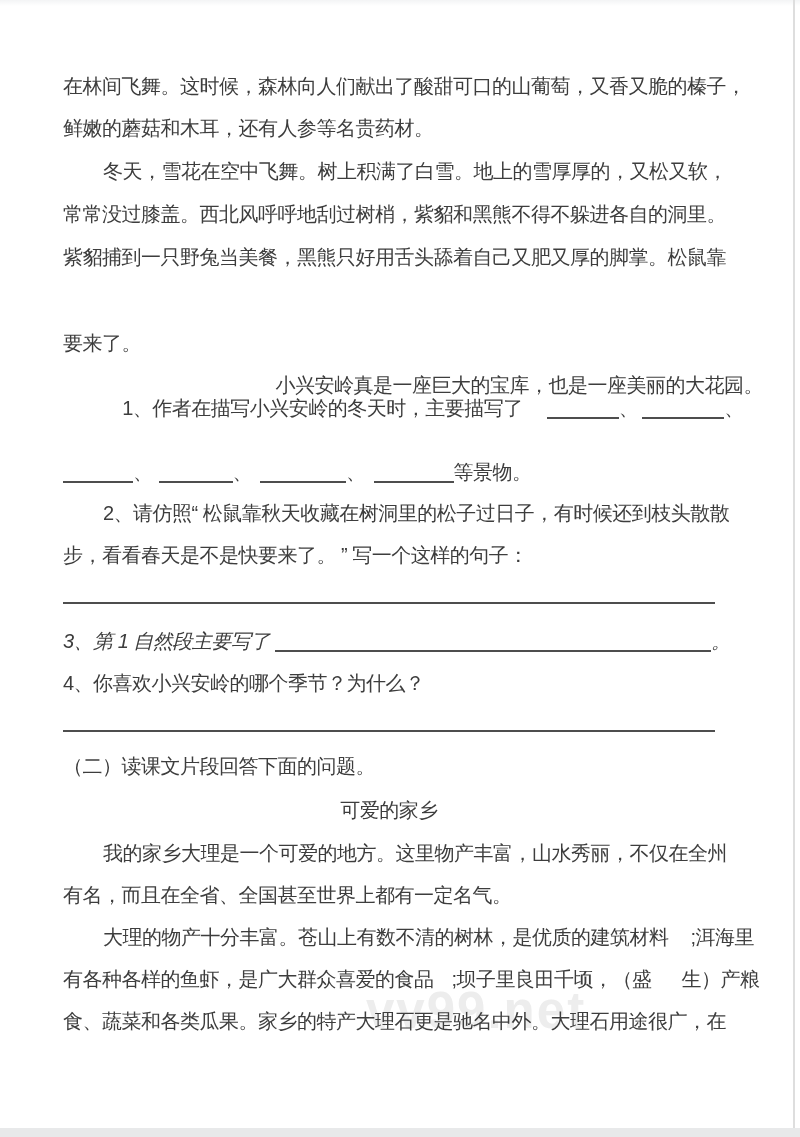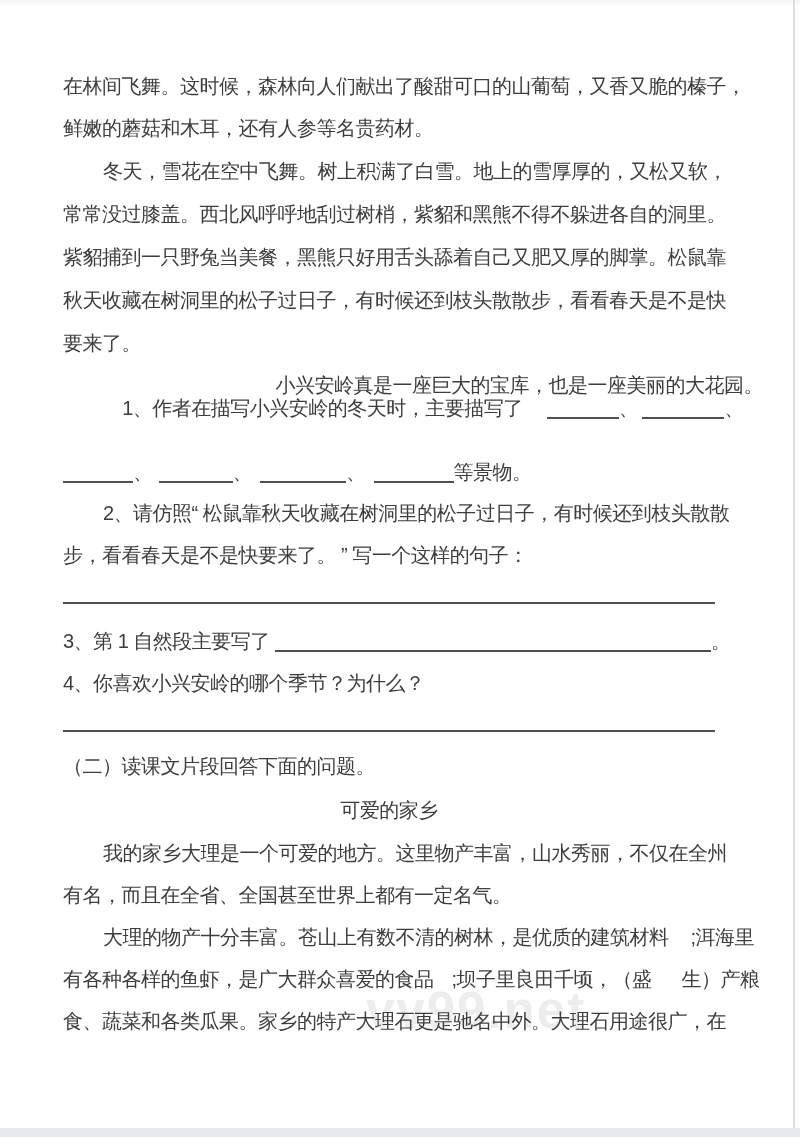--- a/index.html
+++ b/index.html
@@ -84,29 +84,28 @@
 <div class="page">
   <div class="top-band"></div>
   <div class="watermark">vv99.net</div>
   <div class="right-border"></div>
   <div class="bottom-edge"></div>
 <div class="line" style="top: 73px;"><span class="seg">在林间飞舞。这时候，森林向人们献出了酸甜可口的山葡萄，又香又脆的榛子，</span></div>
     <div class="line" style="top: 115px;"><span class="seg">鲜嫩的蘑菇和木耳，还有人参等名贵药材。</span></div>
     <div class="line indent" style="top: 158px;"><span class="seg">冬天，雪花在空中飞舞。树上积满了白雪。地上的雪厚厚的，又松又软，</span></div>
     <div class="line" style="top: 201px;"><span class="seg">常常没过膝盖。西北风呼呼地刮过树梢，紫貂和黑熊不得不躲进各自的洞里。</span></div>
     <div class="line" style="top: 244px;"><span class="seg">紫貂捕到一只野兔当美餐，黑熊只好用舌头舔着自己又肥又厚的脚掌。松鼠靠</span></div>
-    <div class="line" style="top: 287px;"><span class="seg">秋天收藏在树洞里的松子过日子，有时候还到枝头散散步，看看春天是不是快</span></div>
     <div class="line" style="top: 330px;"><span class="seg">要来了。</span></div>
     <div class="line indent" style="top: 372px; text-align: right;"><span class="seg">小兴安岭真是一座巨大的宝库，也是一座美丽的大花园。</span></div>
     <div class="line indent" style="top: 395px; text-align: center;"><span class="seg">1、作者在描写小兴安岭的冬天时，主要描写了</span><span class="gap" style="width: 24px;"></span><span class="blank" style="width: 72px;"></span><span class="seg">、</span><span class="gap" style="width: 4px;"></span><span class="blank" style="width: 82px;"></span><span class="seg">、</span></div>
     <div class="line" style="top: 459px;"><span class="blank" style="width: 70px;"></span><span class="seg">、</span><span class="gap" style="width: 6px;"></span><span class="blank" style="width: 74px;"></span><span class="seg">、</span><span class="gap" style="width: 8px;"></span><span class="blank" style="width: 86px;"></span><span class="seg">、</span><span class="gap" style="width: 8px;"></span><span class="blank" style="width: 80px;"></span><span class="seg">等景物。</span></div>
     <div class="line indent" style="top: 500px;"><span class="seg">2、请仿照“ 松鼠靠秋天收藏在树洞里的松子过日子，有时候还到枝头散散</span></div>
     <div class="line" style="top: 542px;"><span class="seg">步，看看春天是不是快要来了。 ” 写一个这样的句子：</span></div>
     <div class="rule" style="top: 602px;"></div>
-    <div class="line" style="top: 628px;"><span class="seg">3、第 1 自然段主要写了 </span><span class="blank" style="width: 436px;"></span><span class="seg">。</span></div>
+    <div class="line" style="top: 628px; font-style: italic;"><span class="seg">3、第 1 自然段主要写了 </span><span class="blank" style="width: 436px;"></span><span class="seg">。</span></div>
     <div class="line" style="top: 670px;"><span class="seg">4、你喜欢小兴安岭的哪个季节？为什么？</span></div>
     <div class="rule" style="top: 730px;"></div>
     <div class="line" style="top: 753px;"><span class="seg">（二）读课文片段回答下面的问题。</span></div>
     <div class="line center" style="top: 797px;"><span class="seg">可爱的家乡</span></div>
     <div class="line indent" style="top: 840px;"><span class="seg">我的家乡大理是一个可爱的地方。这里物产丰富，山水秀丽，不仅在全州</span></div>
     <div class="line" style="top: 882px;"><span class="seg">有名，而且在全省、全国甚至世界上都有一定名气。</span></div>
     <div class="line indent" style="top: 924px;"><span class="seg">大理的物产十分丰富。苍山上有数不清的树林，是优质的建筑材料</span><span class="gap" style="width: 22px;"></span><span class="seg">;洱海里</span></div>
     <div class="line" style="top: 966px;"><span class="seg">有各种各样的鱼虾，是广大群众喜爱的食品</span><span class="gap" style="width: 18px;"></span><span class="seg">;坝子里良田千顷，（盛</span><span class="gap" style="width: 30px;"></span><span class="seg">生）产粮</span></div>
     <div class="line" style="top: 1008px;"><span class="seg">食、蔬菜和各类瓜果。家乡的特产大理石更是驰名中外。大理石用途很广，在</span></div>
   </div>

